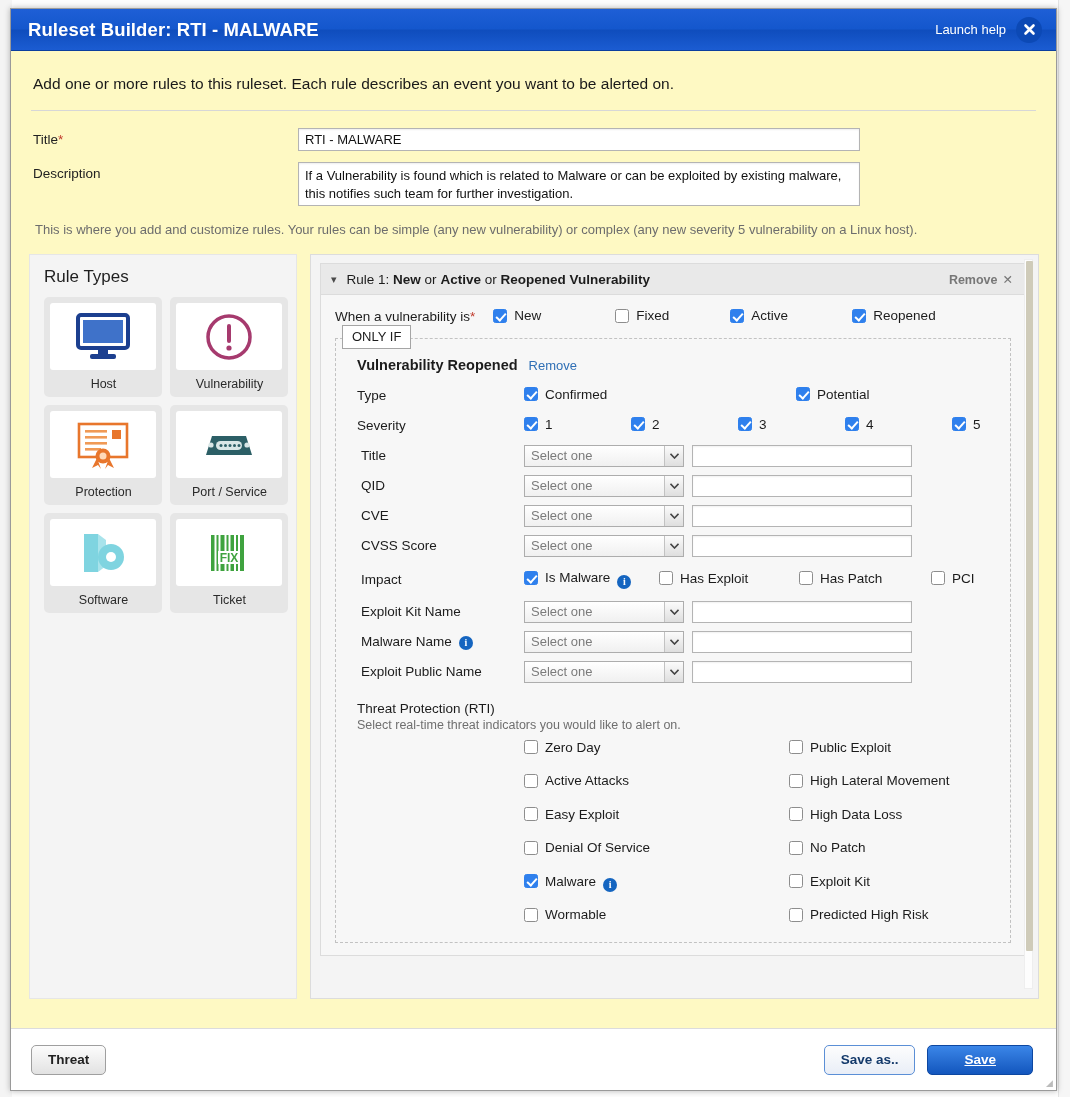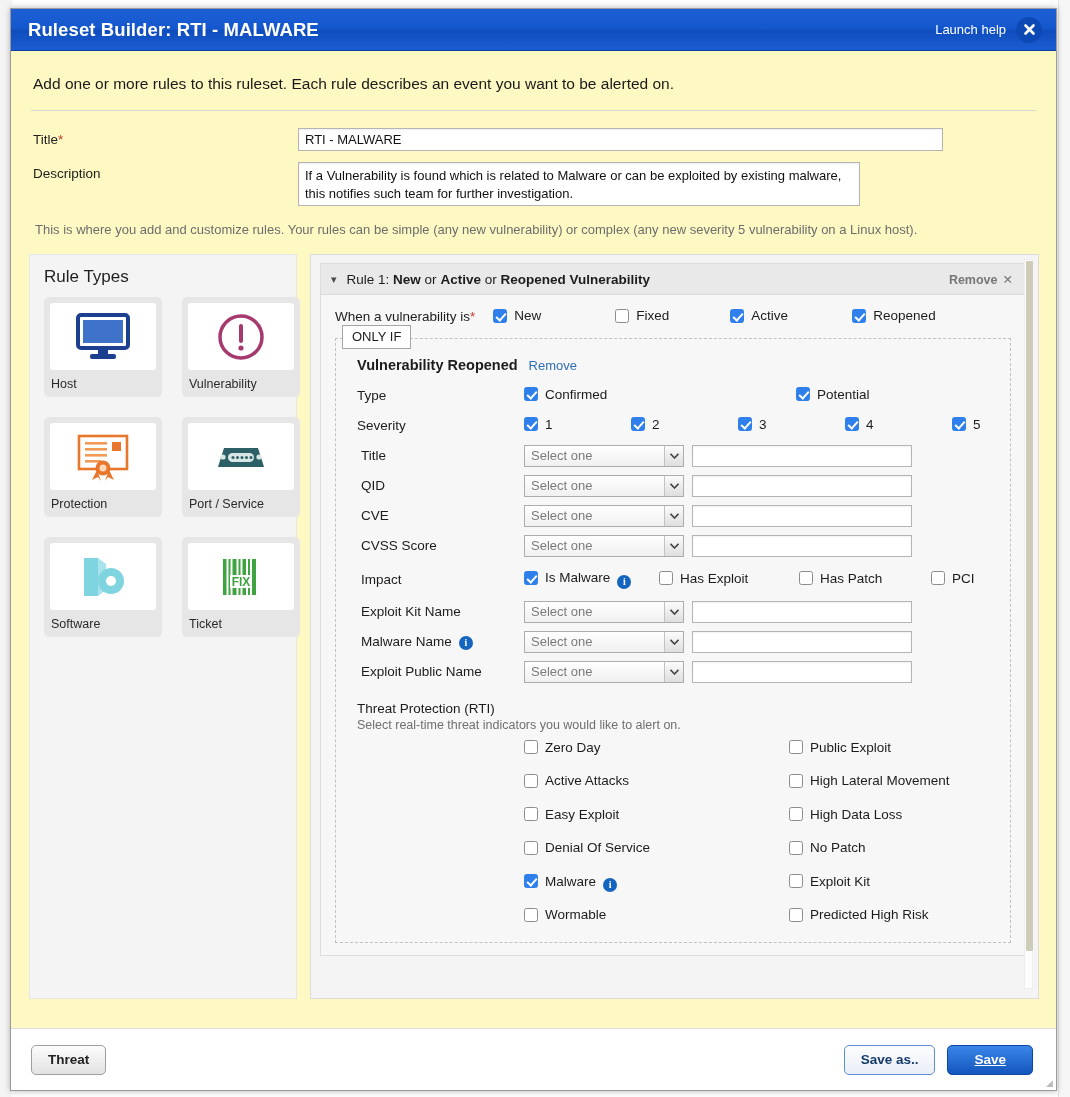--- a/index.html
+++ b/index.html
@@ -89,21 +89,21 @@
   }
   .form-row.title-row { margin-top: 17px; }
   .form-row.desc-row { margin-top: 11px; }
   .form-label {
     width: 265px; flex: 0 0 265px;
     font-size: 13.5px; color: #222;
     padding-top: 4px;
   }
   .req { color: #c0392b; }
   .text-input {
-    width: 645px; height: 23px;
+    width: 562px; height: 23px;
     border: 1px solid #b4b4b4;
     background: #fff;
     font-family: "Liberation Sans", sans-serif;
     font-size: 13px; color: #111;
     padding: 2px 6px;
     box-shadow: inset 0 1px 2px rgba(0,0,0,.07);
   }
   .desc-box {
     width: 562px; height: 44px;
     border: 1px solid #b4b4b4;
@@ -136,22 +136,23 @@
     border: 1px solid #e6e6e6;
     padding: 12px 0 0 0;
   }
   .rule-types-title {
     font-size: 17px; color: #1f1f1f;
     margin: 0 0 10px 14px;
   }
   .rt-grid {
     display: grid;
     grid-template-columns: 118px 118px;
-    gap: 20px;
+    gap: 8px;
     margin-left: 14px;
+    text-align: center;
   }
   .rt-card {
     background: #e6e6e6;
     border-radius: 5px;
     padding: 6px 6px 6px 6px;
     cursor: pointer;
   }
   .rt-thumb {
     background: #ffffff;
     height: 67px;
@@ -385,21 +386,21 @@
   }
   .btn-saveas {
     background: linear-gradient(to bottom, #fdfdfd 0%, #e9eef7 100%);
     border: 1px solid #5b8fd6;
     color: #143a6b;
   }
   .btn-save {
     background: linear-gradient(to bottom, #3b86e8 0%, #1356bd 100%);
     border: 1px solid #0d47a1;
     color: #ffffff;
-    padding: 0 26px;
+    padding: 0 36px;
     text-decoration: underline;
   }
   .resize-grip {
     position: absolute; right: 3px; bottom: 2px;
     font-size: 9px; color: #bcbcbc;
   }
 </style>
 </head>
 <body>
 

